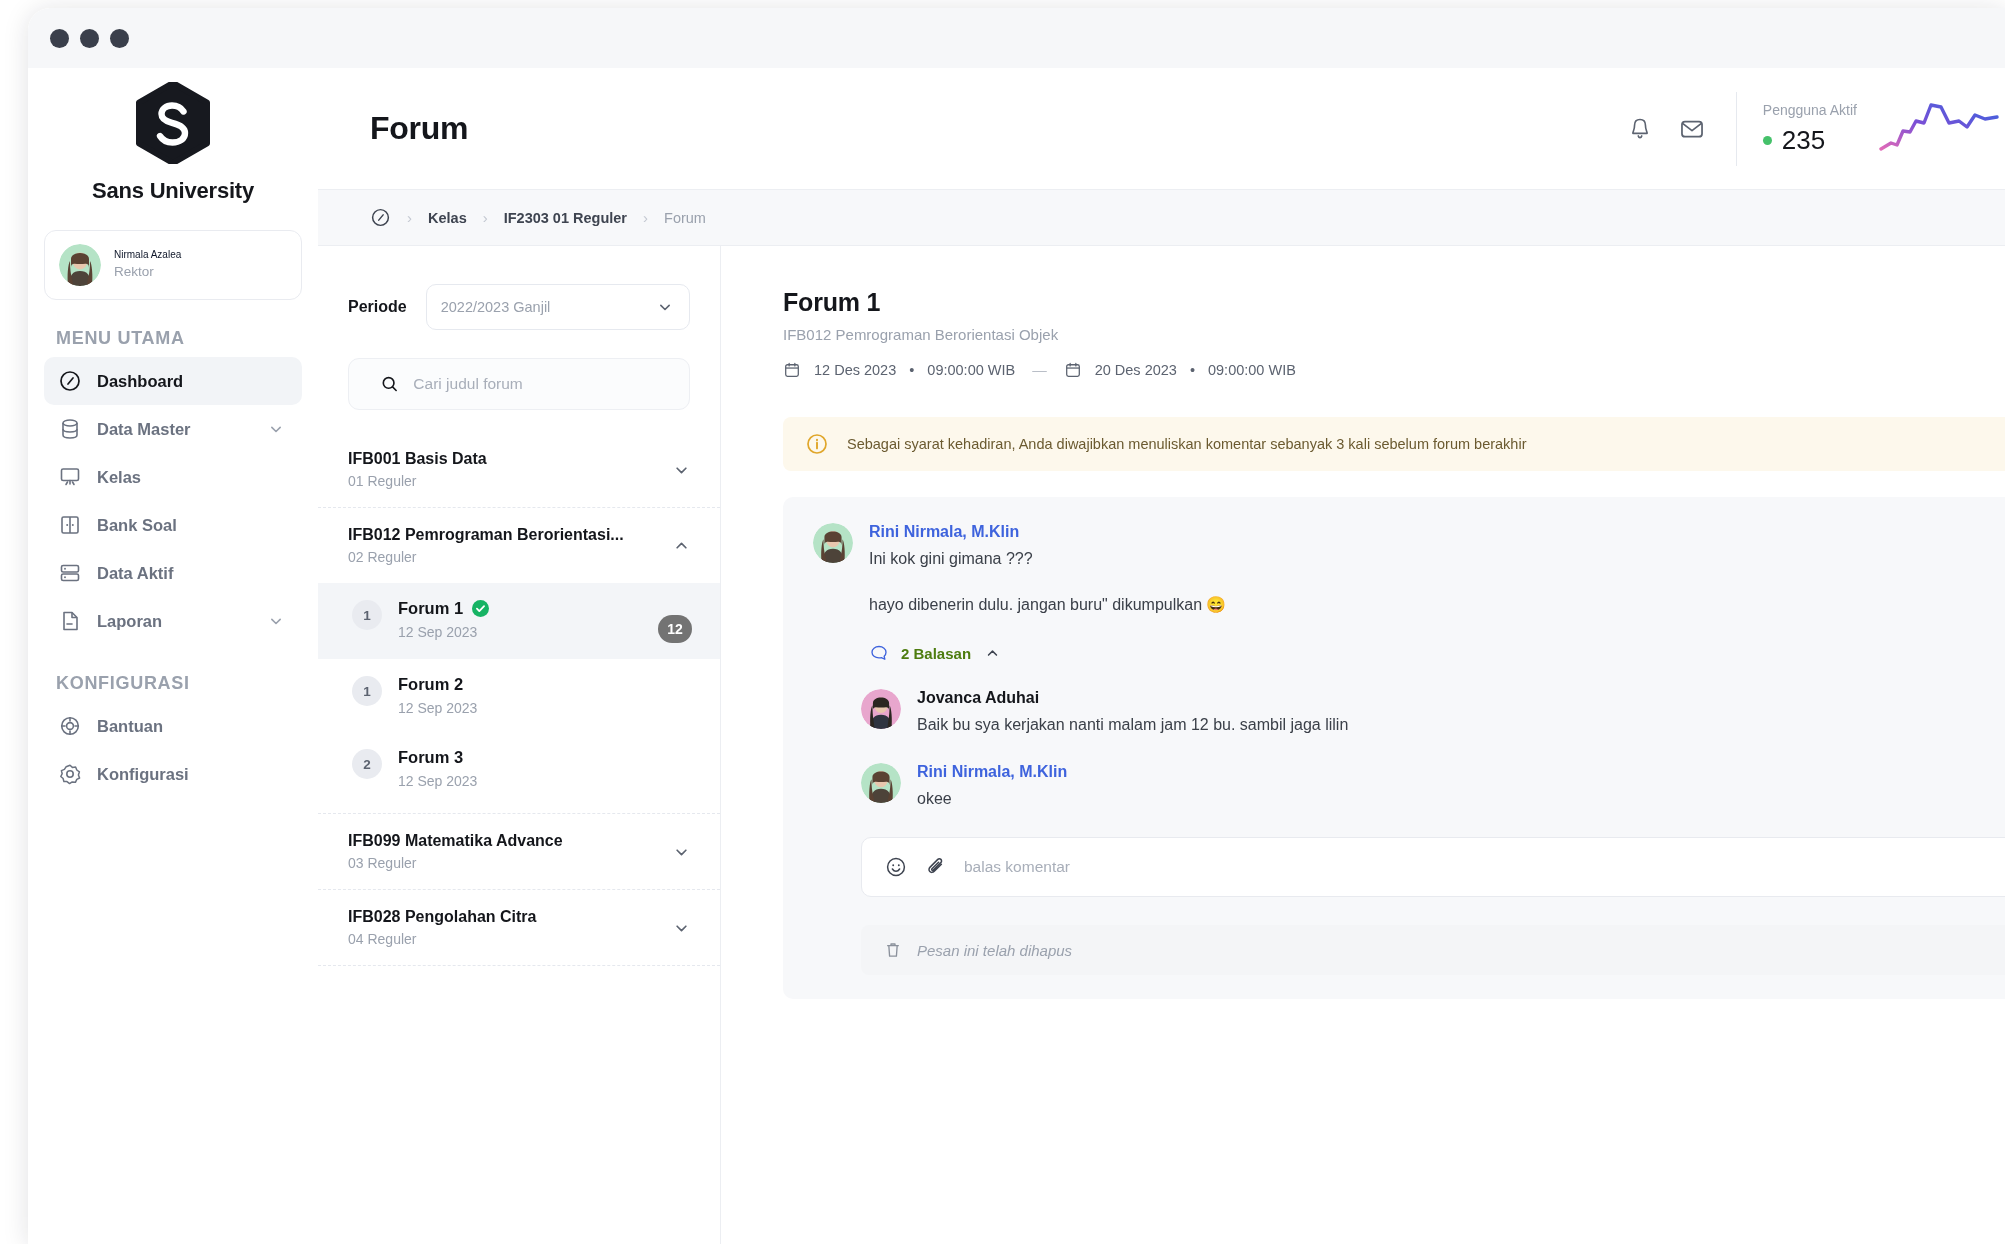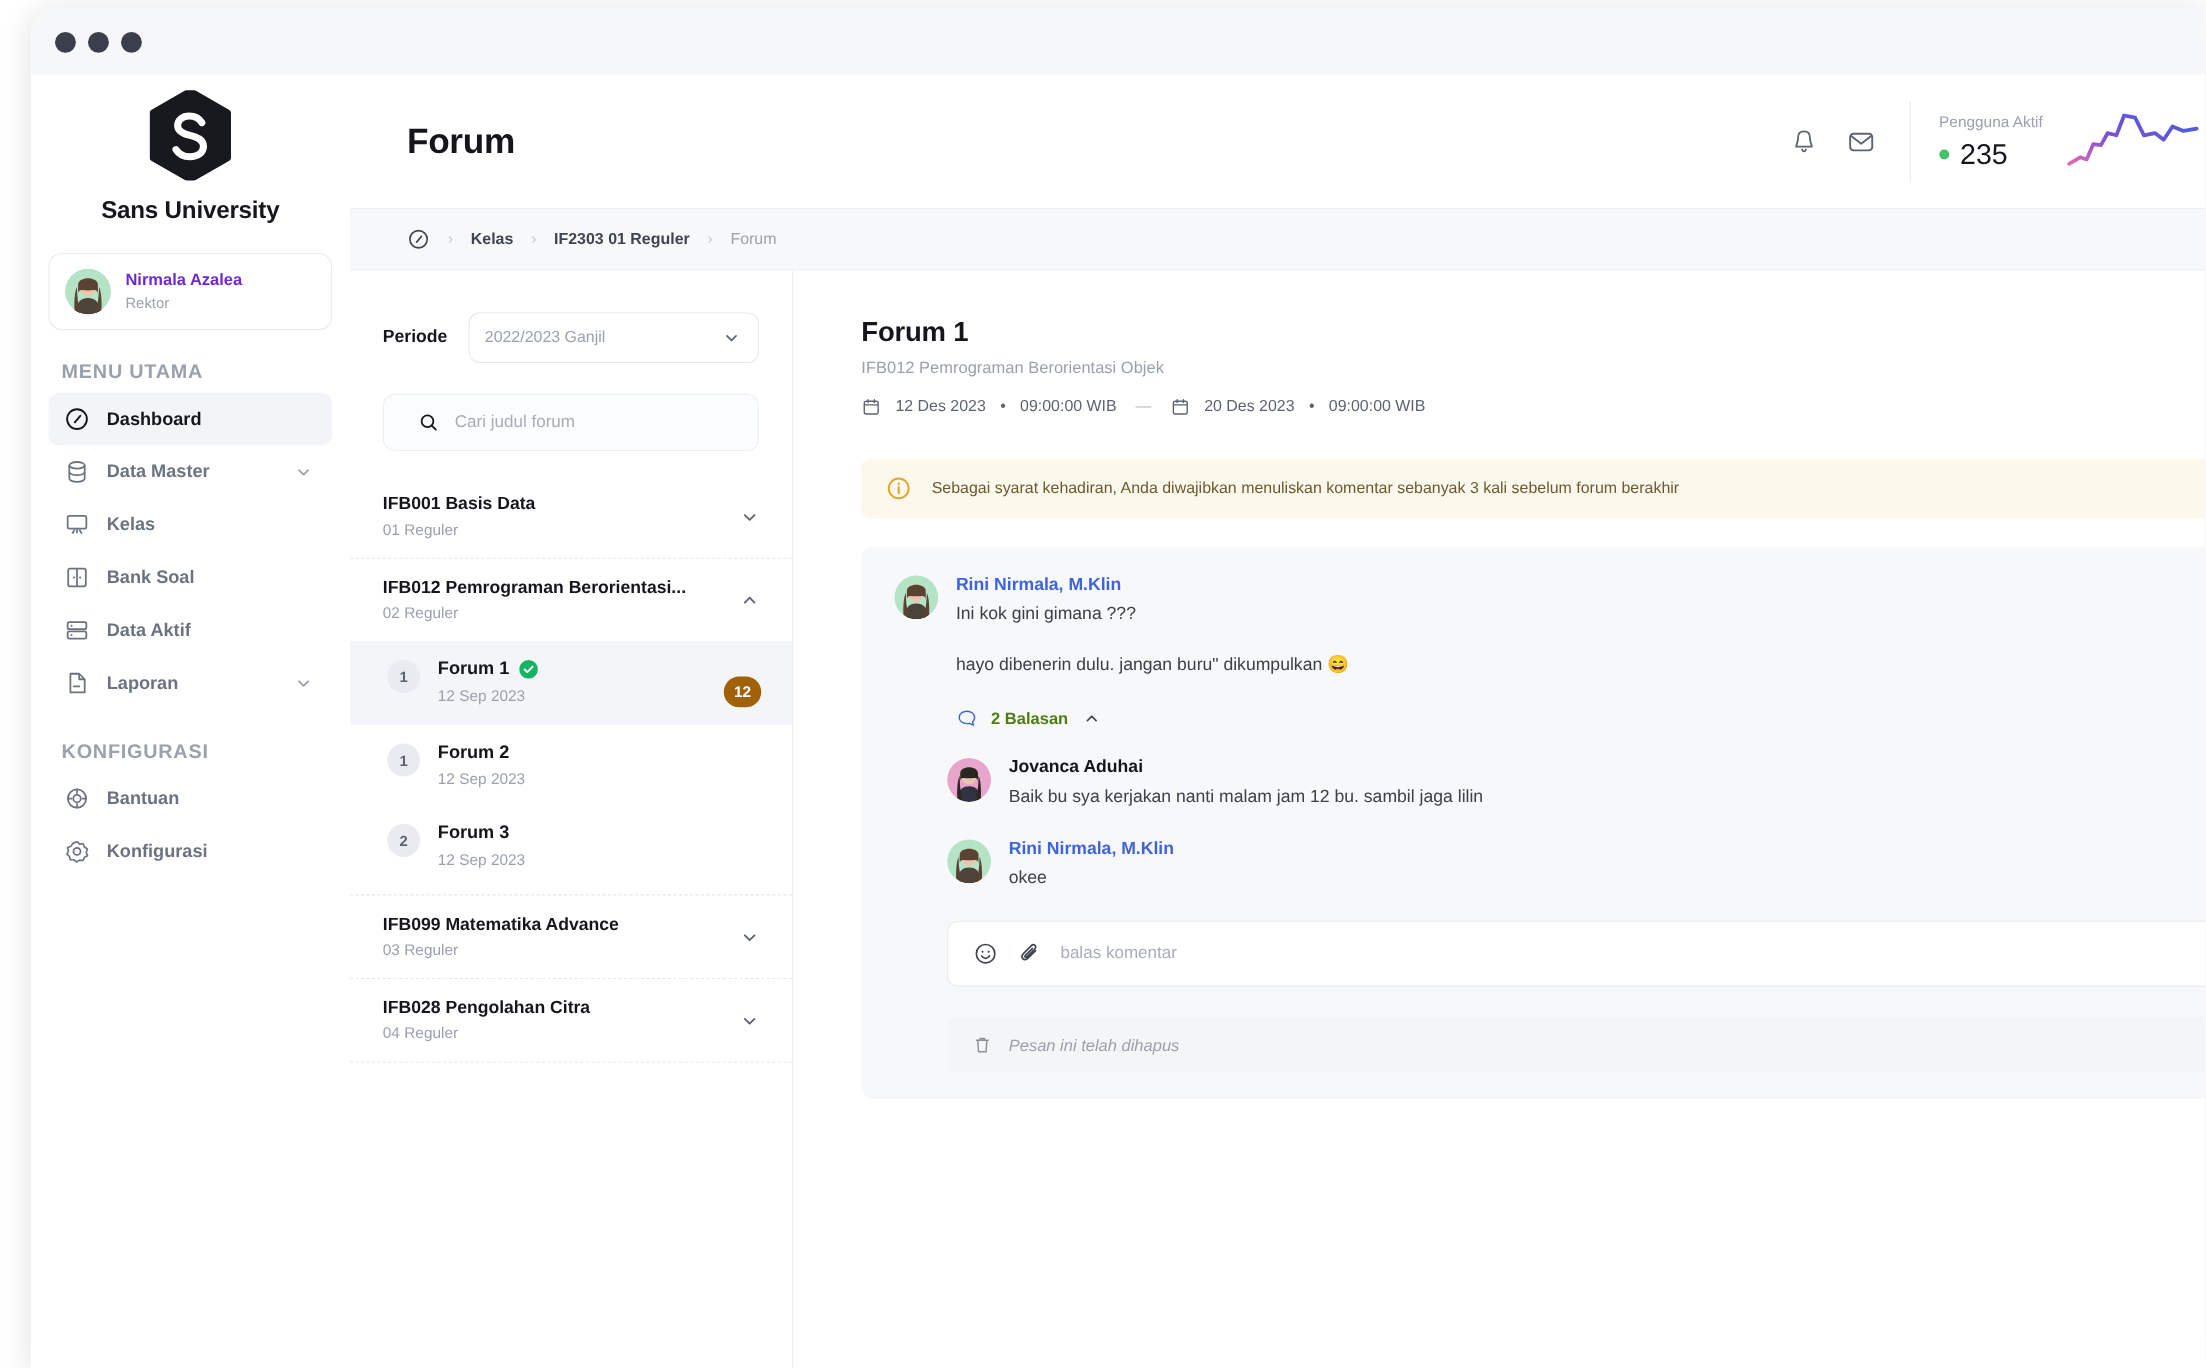--- a/index.html
+++ b/index.html
@@ -47,21 +47,21 @@
   .user-card {
     margin: 26px 0 0 0;
     border: 1px solid #e9ebf0;
     border-radius: 12px;
     padding: 13px 14px;
     display: flex; align-items: center; gap: 13px;
     background: #fff;
   }
   .avatar { border-radius: 50%; flex: 0 0 auto; overflow: hidden; display:block; }
   .av-42 { width: 42px; height: 42px; }
-  .user-name { font-size: 15px; font-weight: 700; color: #6d28d9; line-height: 1.25; }
+  .user-name { font-size: 10px; font-weight: 400; color: #0f172a; line-height: 1.25; }
   .user-role { font-size: 13.5px; color: #9aa1ad; line-height: 1.3; margin-top:2px; }
 
   .sec-label {
     font-size: 18px; letter-spacing: .7px; color: #9aa1ad;
     font-weight: 600; margin: 28px 0 8px 12px;
   }
   .nav-item {
     display: flex; align-items: center; gap: 15px;
     padding: 12px 14px; border-radius: 10px;
     color: #6b7280; font-size: 16.5px; font-weight: 600;
@@ -156,21 +156,21 @@
     font-size: 13.5px; font-weight: 700;
     display: flex; align-items: center; justify-content: center;
     margin-top: 1px;
   }
   .fi-title { font-size: 16.5px; font-weight: 700; color: #14161b; display: flex; align-items: center; gap: 9px; }
   .fi-date { font-size: 14px; color: #9aa1ad; margin-top: 6px; }
   .check-badge { width: 17px; height: 17px; }
   .count-badge {
     margin-left: auto; align-self: center;
     min-width: 34px; height: 28px; padding: 0 9px;
-    background: #a16207; color: #fff; border-radius: 14px;
+    background: #737373; color: #fff; border-radius: 14px;
     font-size: 14px; font-weight: 700;
     display: flex; align-items: center; justify-content: center; margin-top: 16px;
   }
 
   
   .detail { flex: 1; background: #fff; padding: 42px 0 0 62px; min-width: 0; overflow: hidden; }
   .detail-head { }
   .d-title { font-size: 25px; font-weight: 700; color: #14161b; letter-spacing: -.2px; }
   .d-sub { font-size: 15px; color: #9aa1ad; margin-top: 9px; }
   .d-dates { display: flex; align-items: center; gap: 13px; margin-top: 18px; font-size: 14.5px; color: #5c6370; }

